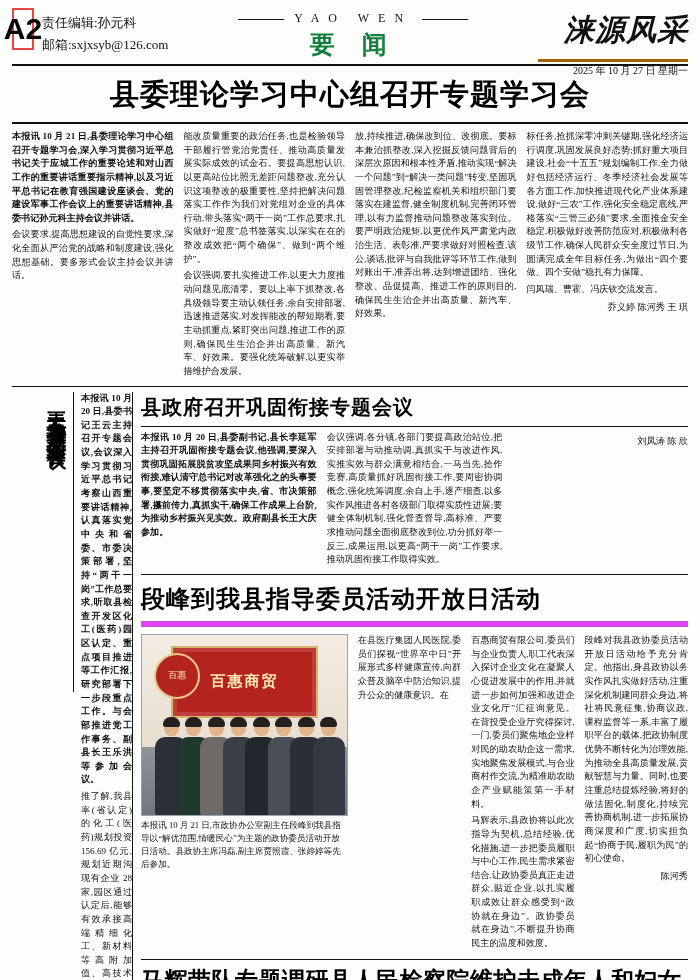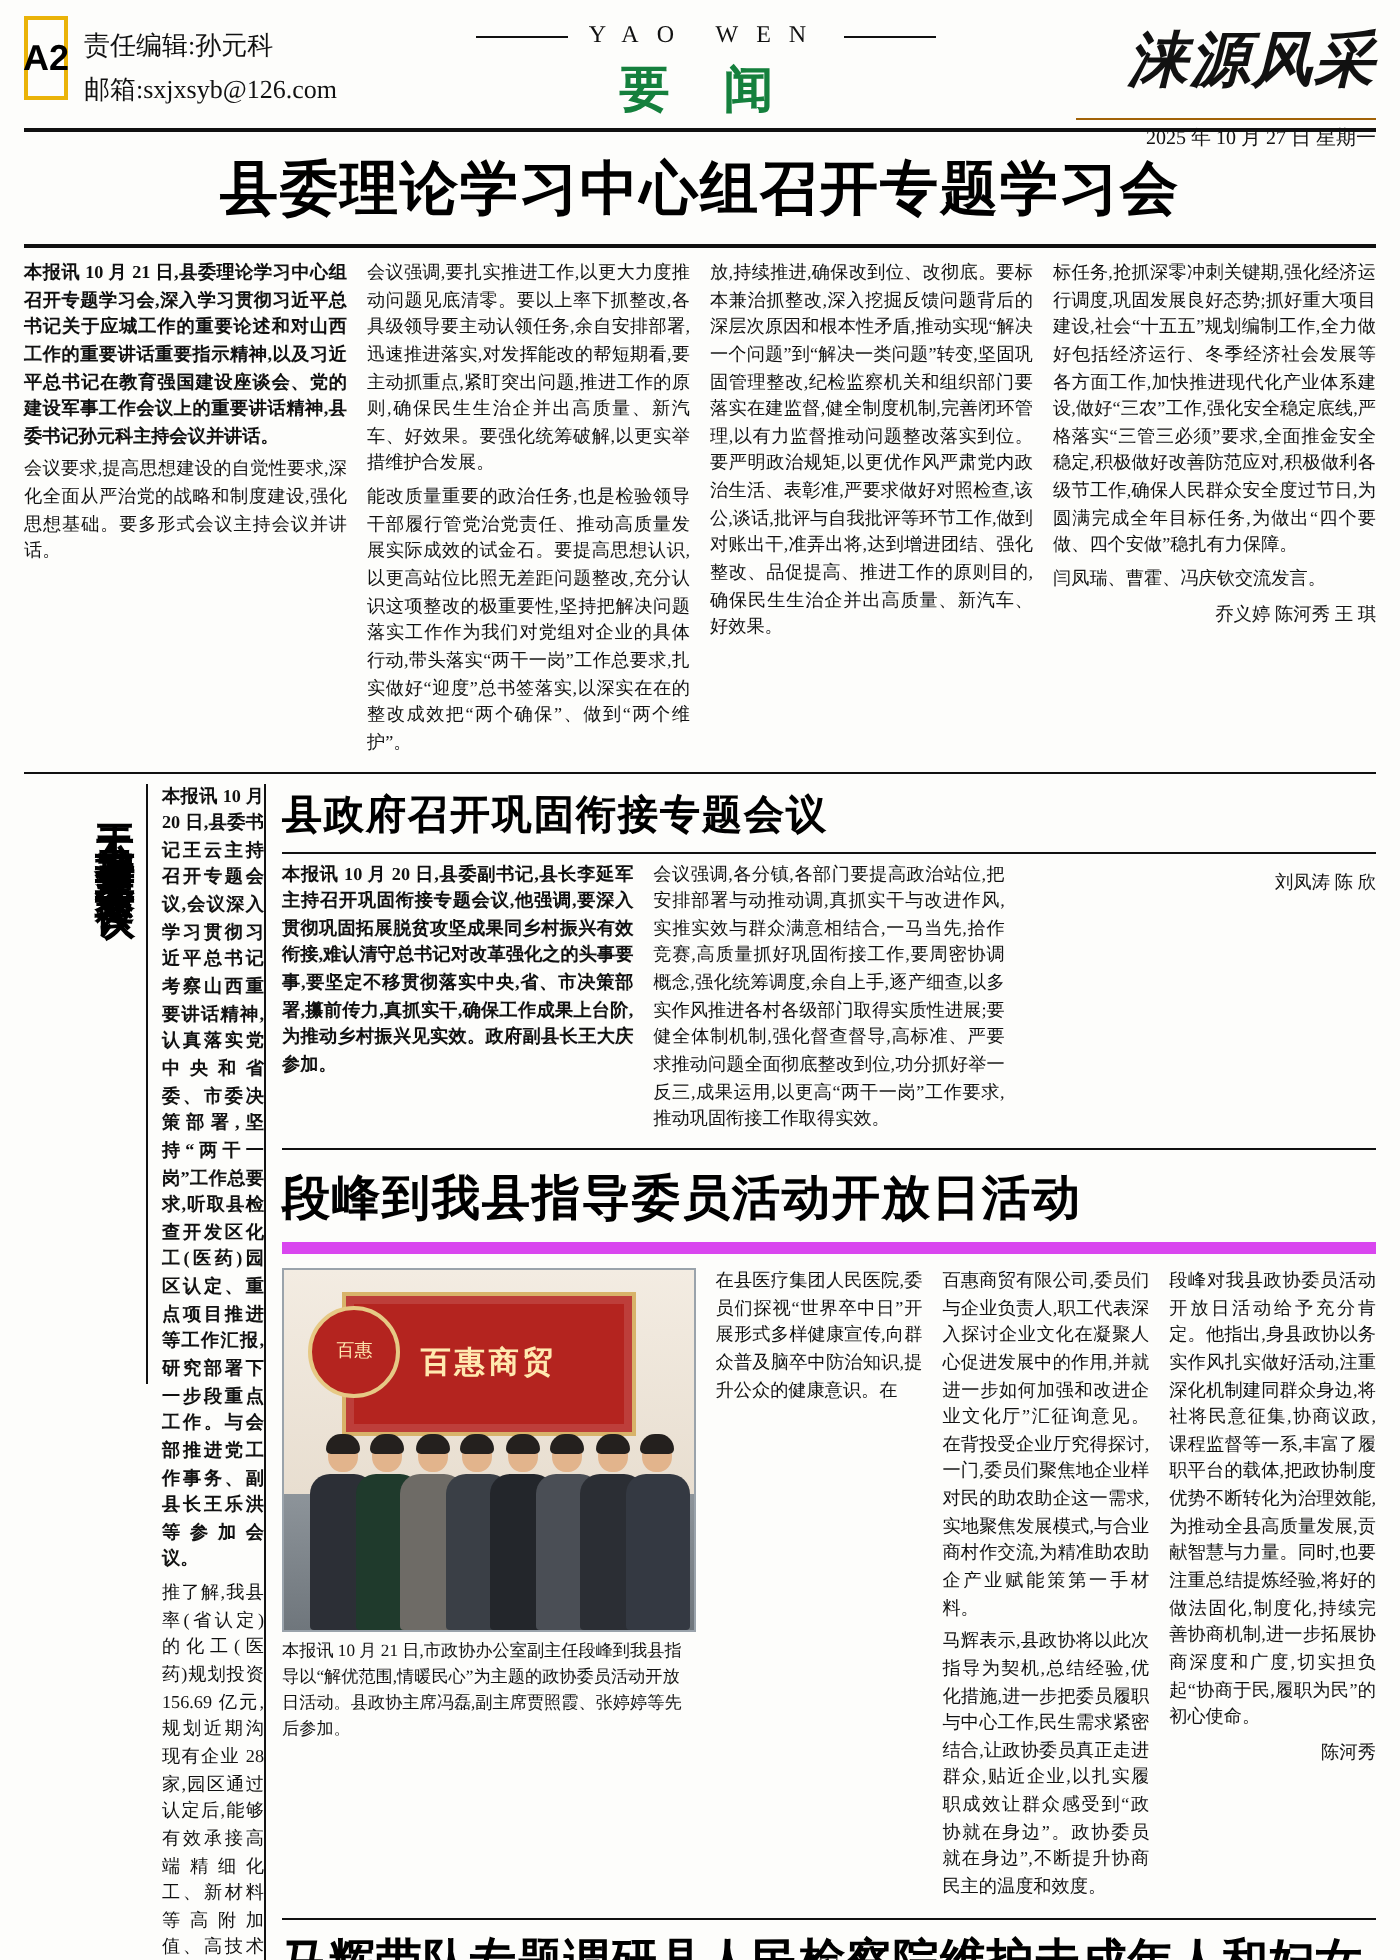--- a/index.html
+++ b/index.html
@@ -19,25 +19,25 @@
   
   .masthead {
     display: flex;
     align-items: flex-start;
     height: 58px;
     border-bottom: 2px solid #111;
     padding-bottom: 3px;
   }
   .page-num-box {
     width: 22px; height: 42px;
-    border: 2px solid #eab308;
+    border: 2px solid #ef4444;
     display: flex; align-items: center; justify-content: center;
     font-family: "Liberation Sans", sans-serif;
     font-weight: bold;
-    font-size: 18px;
+    font-size: 30px;
     line-height: 1;
     margin-right: 8px;
   }
   .editor-info {
     font-size: 13px;
     line-height: 1.7;
     padding-top: 4px;
     color: #111;
     white-space: nowrap;
   }
@@ -83,21 +83,21 @@
     font-weight: bold;
     font-size: 30px;
     letter-spacing: 1px;
     color: #111;
     font-style: italic;
   }
   .brand-date {
     font-size: 10px;
     color: #111;
     margin-top: 8px;
-    border-top: 1px solid #a16207;
+    border-top: 3px solid #a16207;
     padding-top: 2px;
   }
 
   
   .headline-main {
     text-align: center;
     font-family: "Liberation Sans", sans-serif;
     font-weight: bold;
     font-size: 29px;
     letter-spacing: 1px;
@@ -298,22 +298,22 @@
   </div>
 
   <div class="headline-main">县委理论学习中心组召开专题学习会</div>
 
   <div class="top-article cols">
     <div class="col">
       <p class="body lead">本报讯    10 月 21 日,县委理论学习中心组召开专题学习会,深入学习贯彻习近平总书记关于应城工作的重要论述和对山西工作的重要讲话重要指示精神,以及习近平总书记在教育强国建设座谈会、党的建设军事工作会议上的重要讲话精神,县委书记孙元科主持会议并讲话。</p>
       <p class="body">会议要求,提高思想建设的自觉性要求,深化全面从严治党的战略和制度建设,强化思想基础。要多形式会议主持会议并讲话。</p>
     </div>
     <div class="col">
+      <p class="body">能改质量重要的政治任务,也是检验领导干部履行管党治党责任、推动高质量发展实际成效的试金石。要提高思想认识,以更高站位比照无差距问题整改,充分认识这项整改的极重要性,坚持把解决问题落实工作作为我们对党组对企业的具体行动,带头落实“两干一岗”工作总要求,扎实做好“迎度”总书签落实,以深实在在的整改成效把“两个确保”、做到“两个维护”。</p>
       <p class="body">会议强调,要扎实推进工作,以更大力度推动问题见底清零。要以上率下抓整改,各具级领导要主动认领任务,余自安排部署,迅速推进落实,对发挥能改的帮短期看,要主动抓重点,紧盯突出问题,推进工作的原则,确保民生生治企并出高质量、新汽车、好效果。要强化统筹破解,以更实举措维护合发展。</p>
-      <p class="body">能改质量重要的政治任务,也是检验领导干部履行管党治党责任、推动高质量发展实际成效的试金石。要提高思想认识,以更高站位比照无差距问题整改,充分认识这项整改的极重要性,坚持把解决问题落实工作作为我们对党组对企业的具体行动,带头落实“两干一岗”工作总要求,扎实做好“迎度”总书签落实,以深实在在的整改成效把“两个确保”、做到“两个维护”。</p>
     </div>
     <div class="col">
       <p class="body">放,持续推进,确保改到位、改彻底。要标本兼治抓整改,深入挖掘反馈问题背后的深层次原因和根本性矛盾,推动实现“解决一个问题”到“解决一类问题”转变,坚固巩固管理整改,纪检监察机关和组织部门要落实在建监督,健全制度机制,完善闭环管理,以有力监督推动问题整改落实到位。要严明政治规矩,以更优作风严肃党内政治生活、表彰准,严要求做好对照检查,该公,谈话,批评与自我批评等环节工作,做到对账出干,准弄出将,达到增进团结、强化整改、品促提高、推进工作的原则目的,确保民生生治企并出高质量、新汽车、好效果。</p>
     </div>
     <div class="col">
       <p class="body">标任务,抢抓深零冲刺关键期,强化经济运行调度,巩固发展良好态势;抓好重大项目建设,社会“十五五”规划编制工作,全力做好包括经济运行、冬季经济社会发展等各方面工作,加快推进现代化产业体系建设,做好“三农”工作,强化安全稳定底线,严格落实“三管三必须”要求,全面推金安全稳定,积极做好改善防范应对,积极做利各级节工作,确保人民群众安全度过节日,为圆满完成全年目标任务,为做出“四个要做、四个安做”稳扎有力保障。</p>
       <p class="body">闫凤瑞、曹霍、冯庆钦交流发言。</p>
       <div class="sign">乔义婷    陈河秀    王 琪</div>
     </div>
   </div>

